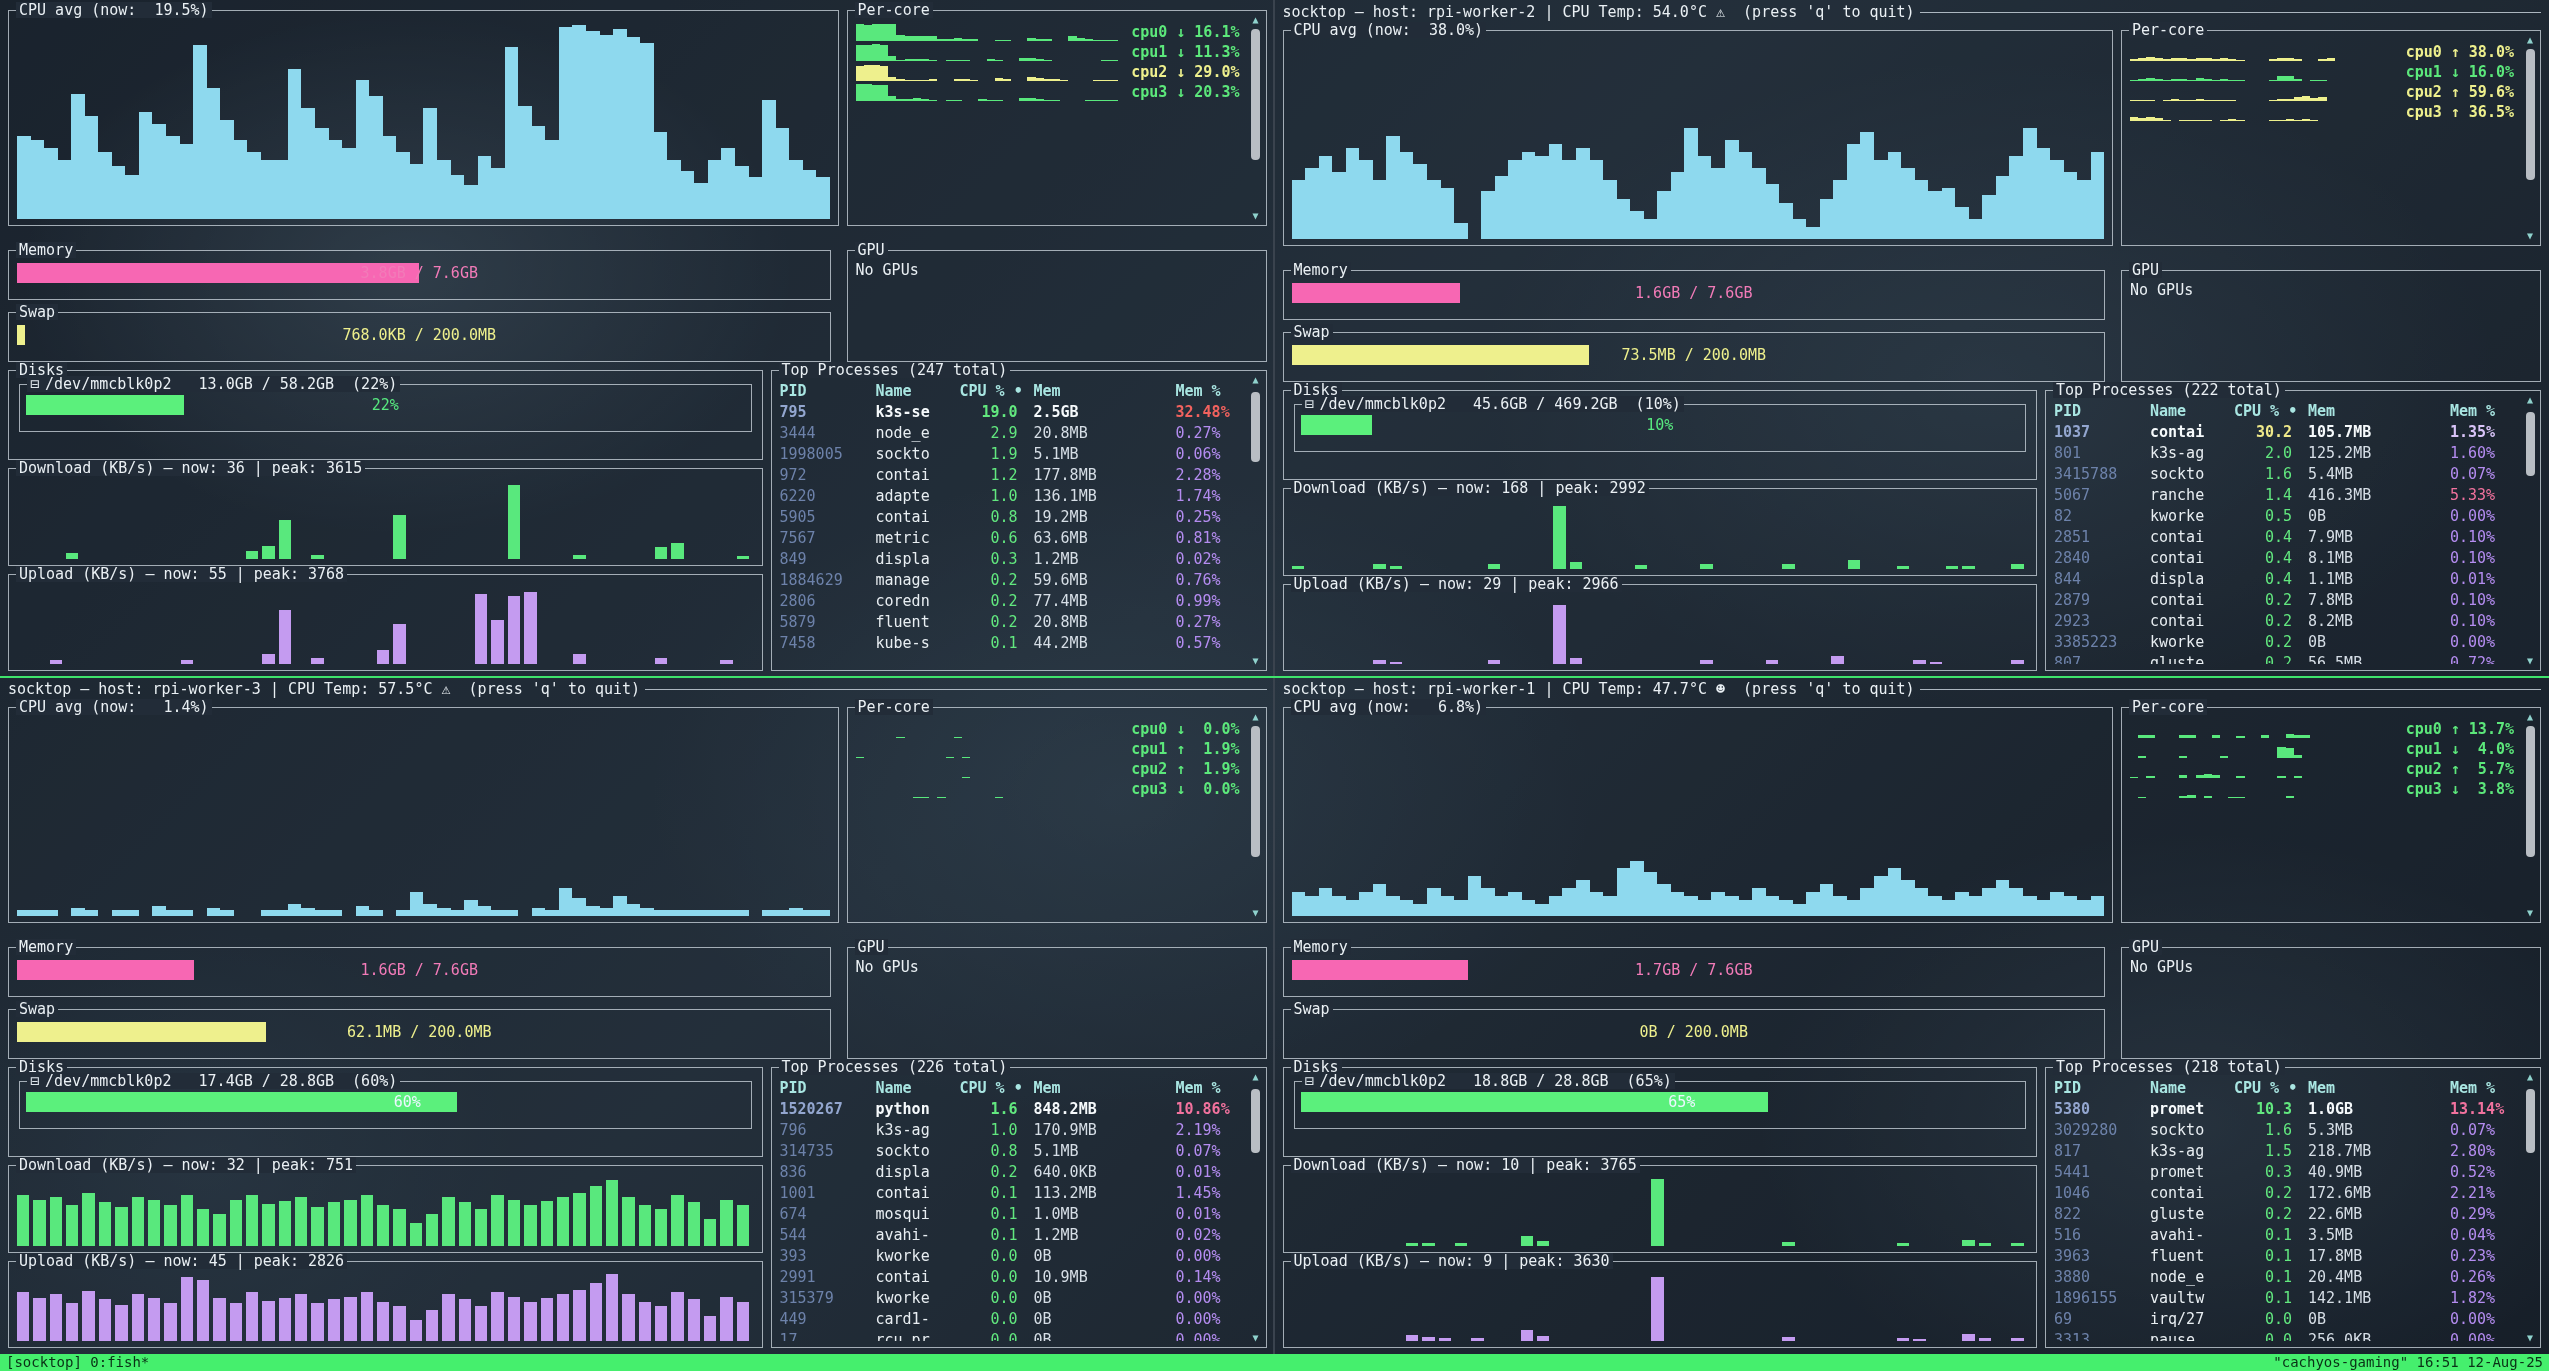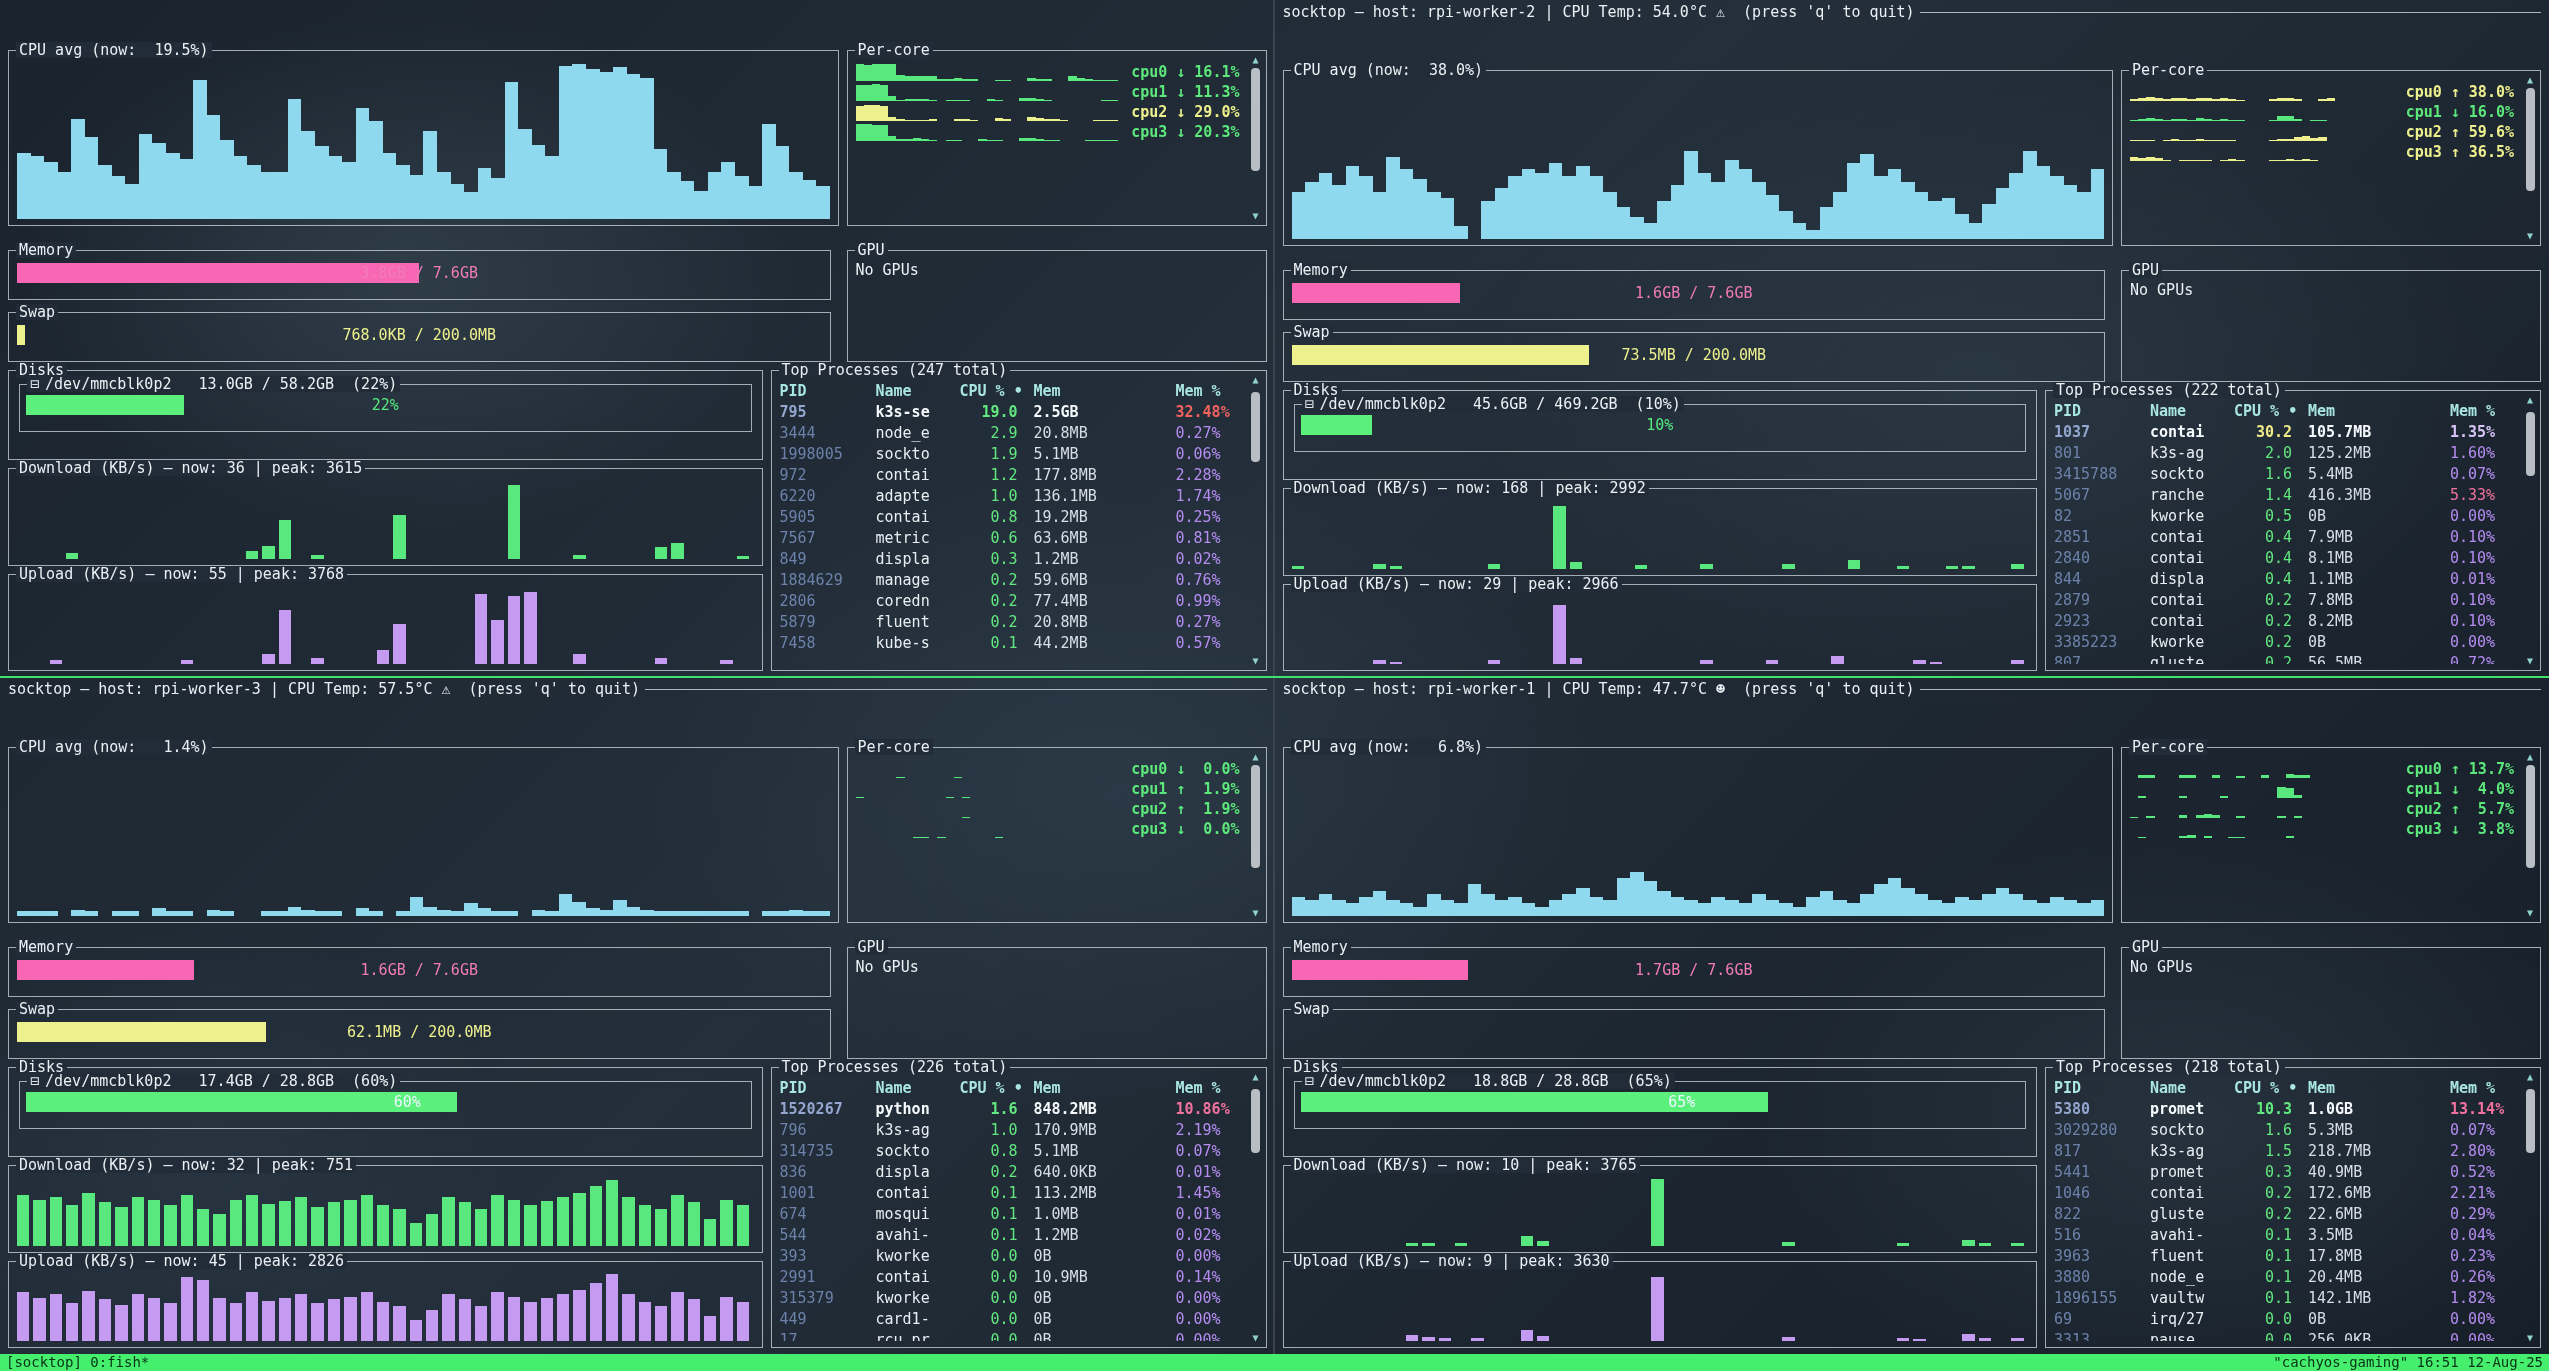--- a/index.html
+++ b/index.html
@@ -16,21 +16,21 @@
     grid-template-columns:1fr 1fr;grid-template-rows:1fr 1fr;}
   .divider-v{position:absolute;left:1273px;top:0;bottom:17px;width:2px;background:#3a434e;z-index:5;}
   .divider-h{position:absolute;left:0;right:0;top:676px;height:2px;background:#3fe36c;z-index:6;}
   .pane{position:relative;overflow:hidden;padding:2px 8px 6px 8px;background:rgba(15,22,31,.42);
     display:flex;flex-direction:column;box-sizing:border-box;}
   .pane-titlebar{display:flex;align-items:center;height:20px;flex:none;}
   .pane-title-text{white-space:pre;color:#eaf0f4;}
   .title-fill{flex:1;border-top:1px solid rgba(208,218,226,.8);margin-left:5px;margin-top:1px;}
   .pane-body{flex:1;display:flex;flex-direction:column;min-height:0;padding-top:8px;}
   .row{display:flex;min-height:0;}
-  .row-top{height:176px;flex:none;margin-top:40px;}
+  .row-top{height:216px;flex:none;}
   .row-mid{height:112px;flex:none;margin-top:24px;}
   .row-bottom{flex:1;margin-top:8px;}
   .leftcol{flex:1;display:flex;flex-direction:column;margin-right:8px;min-width:0;}
   .box{position:relative;border:1px solid rgba(208,218,226,.75);box-sizing:border-box;
     display:flex;flex-direction:column;padding:10px 8px 6px 8px;min-height:0;}
   .box-label{position:absolute;top:-9px;left:7px;background:#222c38;padding:0 3px;line-height:16px;
     white-space:pre;color:#eaf0f4;z-index:2;}
   .percore-box,.gpu-box{width:420px;flex:none;margin-left:8px;}
   .proc-box{width:496px;flex:none;}
   .cpu-box{flex:1;min-width:0;}
@@ -1517,20 +1517,24 @@
             <div class="leftcol">
               <section class="box mem-box" style="height: 50px; flex: 0 0 auto;">
                 <span class="box-label">Memory</span>
                 <div class="hbar">
                   <div class="hbar-fill fill-pink" style="width: 22%;"></div>
                   <span class="hbar-text t-pink">1.7GB / 7.6GB</span>
                 </div>
               </section>
               <section class="box swap-box" style="height: 50px; flex: 0 0 auto; margin-top: 12px;">
                 <span class="box-label">Swap</span>
+                <div class="hbar">
+                  <div class="hbar-fill fill-yellow" style="width: 0%;"></div>
+                  <span class="hbar-text t-yellow">0B / 200.0MB</span>
+                </div>
               </section>
             </div>
             <section class="box gpu-box">
               <span class="box-label">GPU</span>
               <div class="gpu-text">No GPUs</div>
             </section>
           </div>
           <div class="row row-bottom">
             <div class="leftcol">
               <section class="box disks-box">

